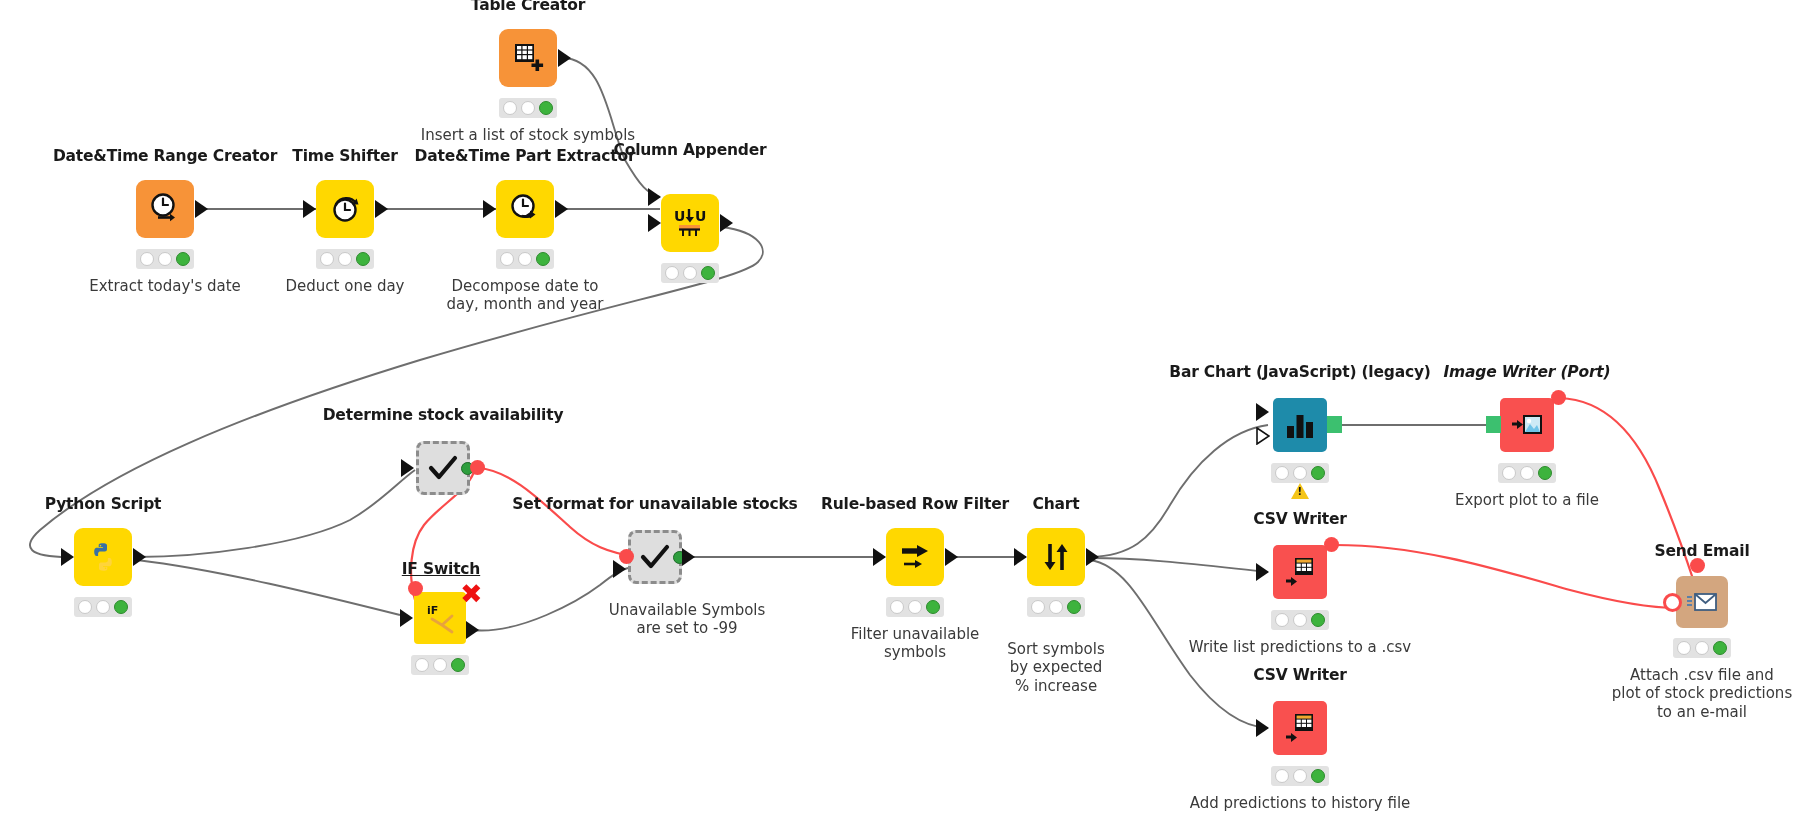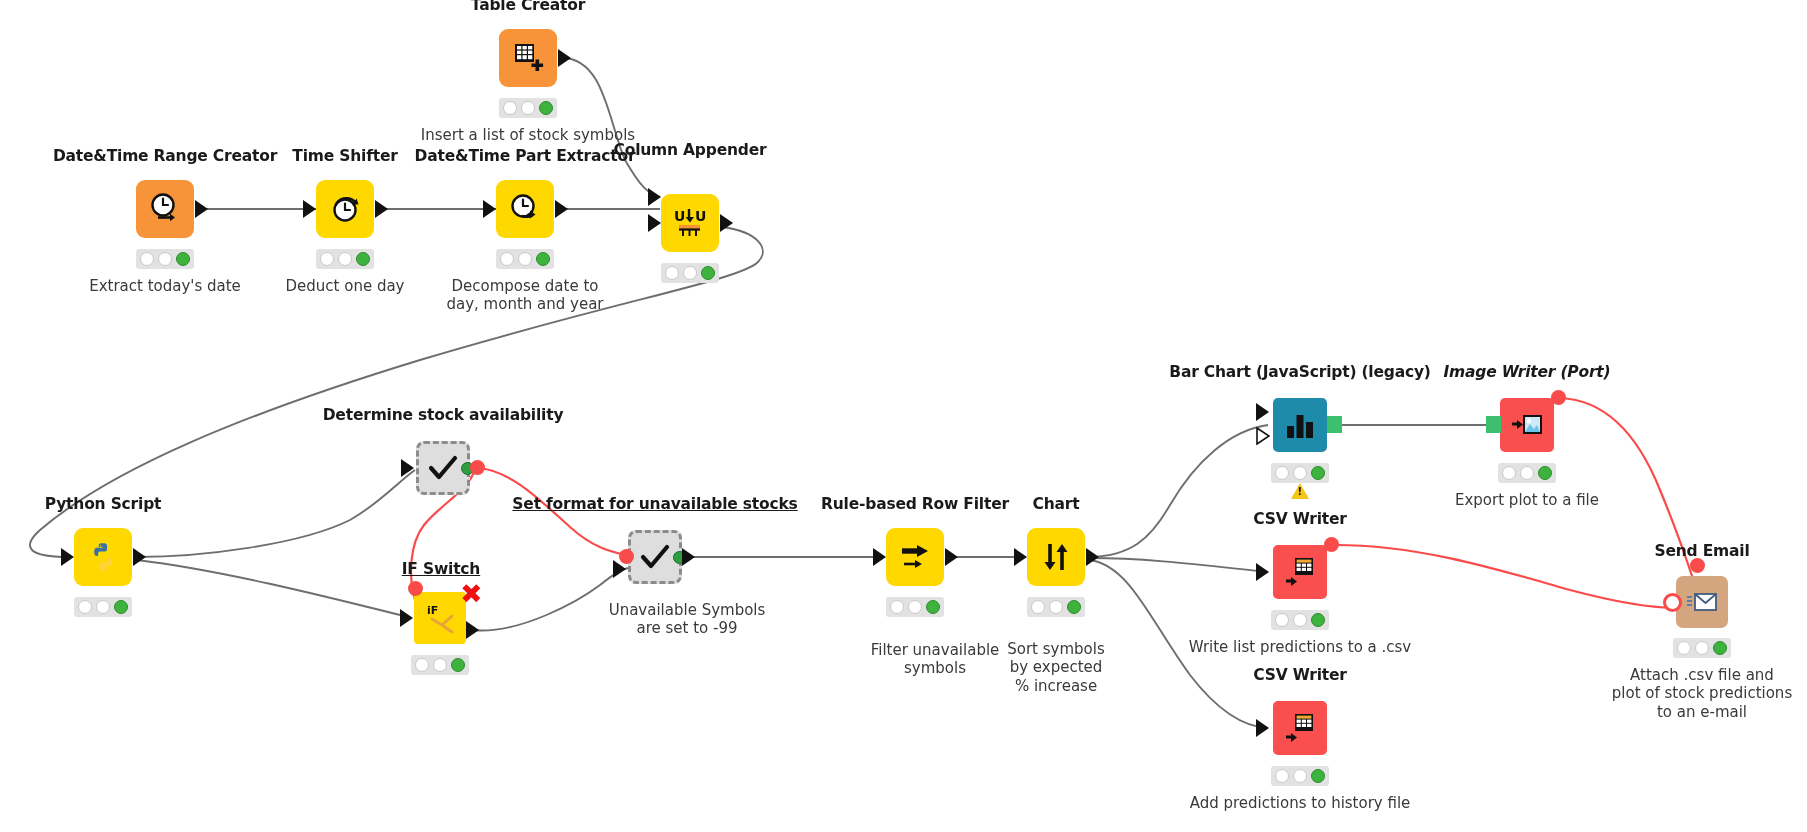--- a/index.html
+++ b/index.html
@@ -289,21 +289,21 @@
     <div class="redx" style="left:20px;top:-38px;">✖</div>
     <div class="status" style="top:37px;">
       <span class="lamp"></span>
       <span class="lamp"></span>
       <span class="lamp green"></span>
     </div>
     <div class="nanno" style="top:60px;"></div>
   </div>
 
   <div class="node" style="left:655px;top:557px;">
-    <div class="ntitle" style="top:-62px;text-decoration:underline;">Set format for unavailable stocks</div>
+    <div class="ntitle" style="top:-62px;">Set format for unavailable stocks</div>
     <div class="nbox meta">
       <svg class="g" width="34" height="30" viewBox="0 0 34 30" aria-hidden="true">
         <path d="M5,15 L13,24 L29,5" stroke="#111" stroke-width="4.2" fill="none" stroke-linecap="round" stroke-linejoin="round"></path>
       </svg>
     </div>
     <div class="port dot-red" style="left:-36px;top:-8px;"></div>
     <div class="port in-tri" style="left:-42px;top:3px;"></div>
     <div class="port sm-green" style="left:18px;top:-6px;"></div>
     <div class="port out-tri" style="left:27px;top:-9px;"></div>
     <div class="nanno" style="top:44px;margin-left:32px;">Unavailable Symbols
@@ -320,21 +320,21 @@
         <path d="M17,20 L24,24 L17,28 Z" fill="#111"></path>
       </svg>
     </div>
     <div class="port in-tri" style="left:-42px;top:-9px;"></div>
     <div class="port out-tri" style="left:30px;top:-9px;"></div>
     <div class="status" style="top:40px;">
       <span class="lamp"></span>
       <span class="lamp"></span>
       <span class="lamp green"></span>
     </div>
-    <div class="nanno" style="top:84px;margin-left:20px;">Filter unavailable
+    <div class="nanno" style="top:68px;">Filter unavailable
 symbols</div>
   </div>
 
   <div class="node" style="left:1056px;top:557px;">
     <div class="ntitle" style="top:-62px;">Chart</div>
     <div class="nbox yellow">
       <svg class="g" width="34" height="34" viewBox="0 0 34 34" aria-hidden="true">
         <path d="M11,4 V24" stroke="#111" stroke-width="3.6"></path>
         <path d="M5.5,22 L11,30 L16.5,22 Z" fill="#111"></path>
         <path d="M23,30 V10" stroke="#111" stroke-width="3.6"></path>

